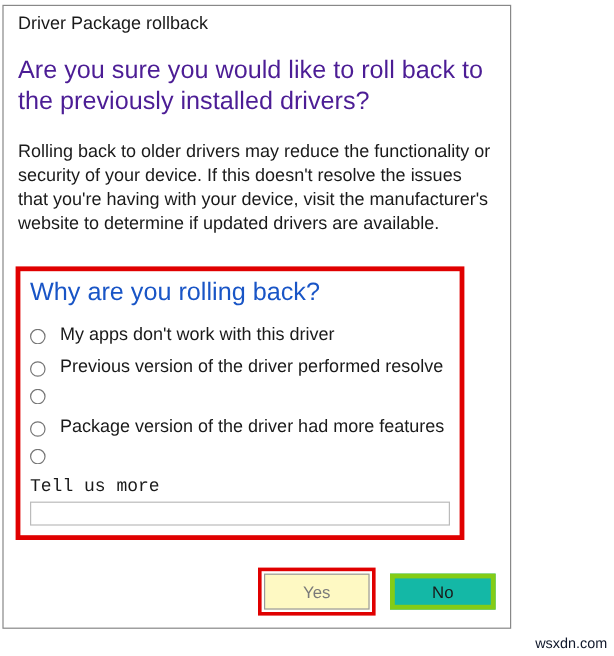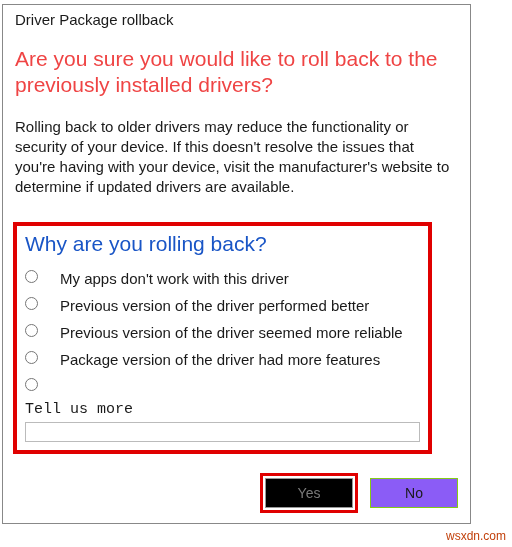--- a/index.html
+++ b/index.html
@@ -9,33 +9,33 @@
     font-family: "Segoe UI", Tahoma, sans-serif;
     font-size: 15px;
     color: #1a1a1a;
     background: #fff;
     width: 512px;
     height: 547px;
     position: relative;
   }
   .dialog {
     border: 1px solid #888;
-    width: 469px;
+    width: 424px;
     height: 520px;
     margin: 4px 0 0 2px;
     padding: 4px 14px 10px 10px;
     position: relative;
     background: #fff;
   }
   .title {
     font-size: 15px;
     margin: 2px 0 18px 2px;
   }
   .question {
-    color: #ef4444;
+    color: #4c1d95;
     font-size: 21px;
     line-height: 1.25;
     margin: 0 0 18px 2px;
     font-weight: 400;
   }
   .warning {
     font-size: 15px;
     line-height: 1.35;
     margin: 0 2px 24px 2px;
   }
@@ -45,22 +45,22 @@
     margin: 16px 24px 0 0;
   }
   .reason-title {
     color: #1955c6;
     font-size: 21px;
     margin: 0 0 14px 0;
     font-weight: 400;
   }
   .radio-row {
     display: flex;
-    align-items: flex-start;
-    gap: 22px;
+    align-items: flex-end;
+    gap: 12px;
     margin: 0 0 10px 0;
     font-size: 15px;
   }
   .radio-row input[type="radio"] {
     width: 13px;
     height: 13px;
     margin: 0;
   }
   .tellus {
     margin: 6px 0 4px 0;
@@ -79,43 +79,43 @@
     position: absolute;
     right: 12px;
     bottom: 10px;
     display: flex;
     gap: 12px;
     align-items: center;
   }
   .btn {
     width: 88px;
     height: 30px;
-    background: #8b5cf6;
-    border: 1px solid #84cc16;
+    background: #14b8a6;
+    border: 4px solid #84cc16;
     font-size: 14px;
     display: flex;
     align-items: center;
     justify-content: center;
     cursor: pointer;
   }
   .yes-wrap {
     border: 3px solid #e00000;
     padding: 2px;
   }
   .yes-wrap .btn {
-    background: #000000;
+    background: #fef9c3;
     border: 1px solid #999;
     color: #7a7a7a;
   }
   .watermark {
     position: absolute;
     right: 6px;
     bottom: 4px;
     font-size: 12px;
-    color: #c2410c;
+    color: #0f172a;
     font-family: Arial, sans-serif;
     pointer-events: none;
   }
 </style>
 </head>
 <body>
 
 <div class="dialog">
 
   <div class="title">Driver Package rollback</div>
@@ -126,25 +126,24 @@
 
   <div class="reason-block">
     <div class="reason-title">Why are you rolling back?</div>
 
     <label class="radio-row">
       <input type="radio" name="reason" style="">
       <span>My apps don't work with this driver</span>
     </label>
     <label class="radio-row">
       <input type="radio" name="reason" style="">
-      <span>Previous version of the driver performed better</span>
+      <span>Previous version of the driver performed resolve</span>
     </label>
     <label class="radio-row">
       <input type="radio" name="reason" style="">
-      <span>Previous version of the driver seemed more reliable</span>
     </label>
     <label class="radio-row">
       <input type="radio" name="reason" style="">
       <span>Package version of the driver had more features</span>
     </label>
     <label class="radio-row">
       <input type="radio" name="reason" style="">
     </label>
 
     <div class="tellus">Tell us more</div>

